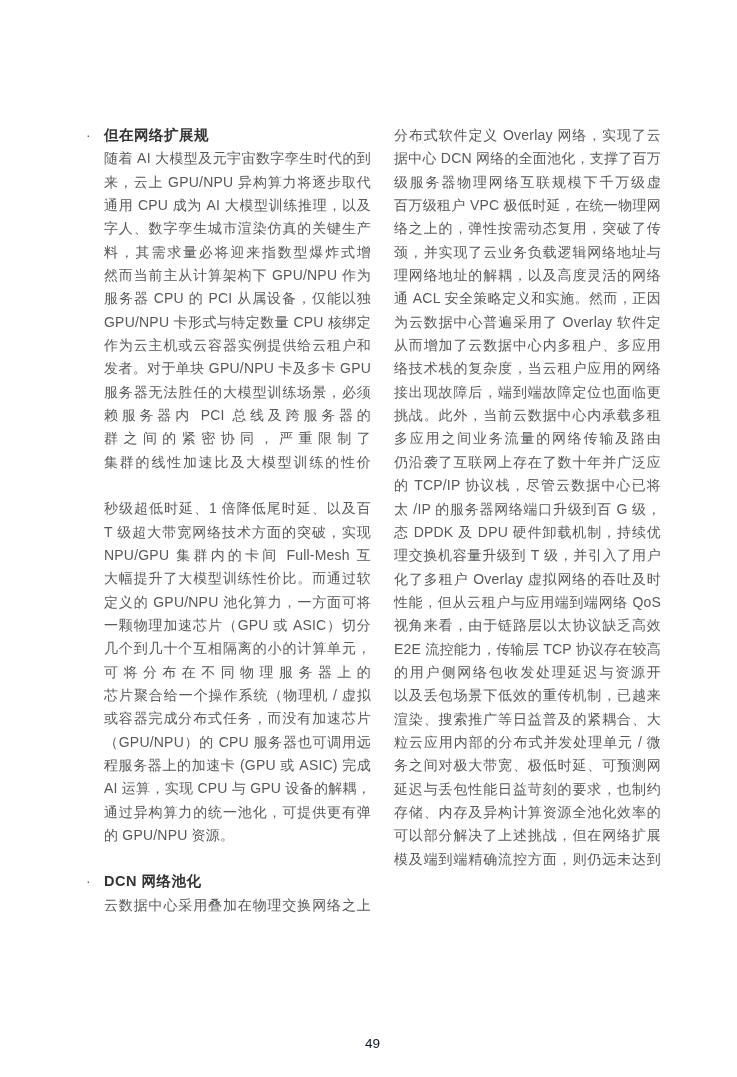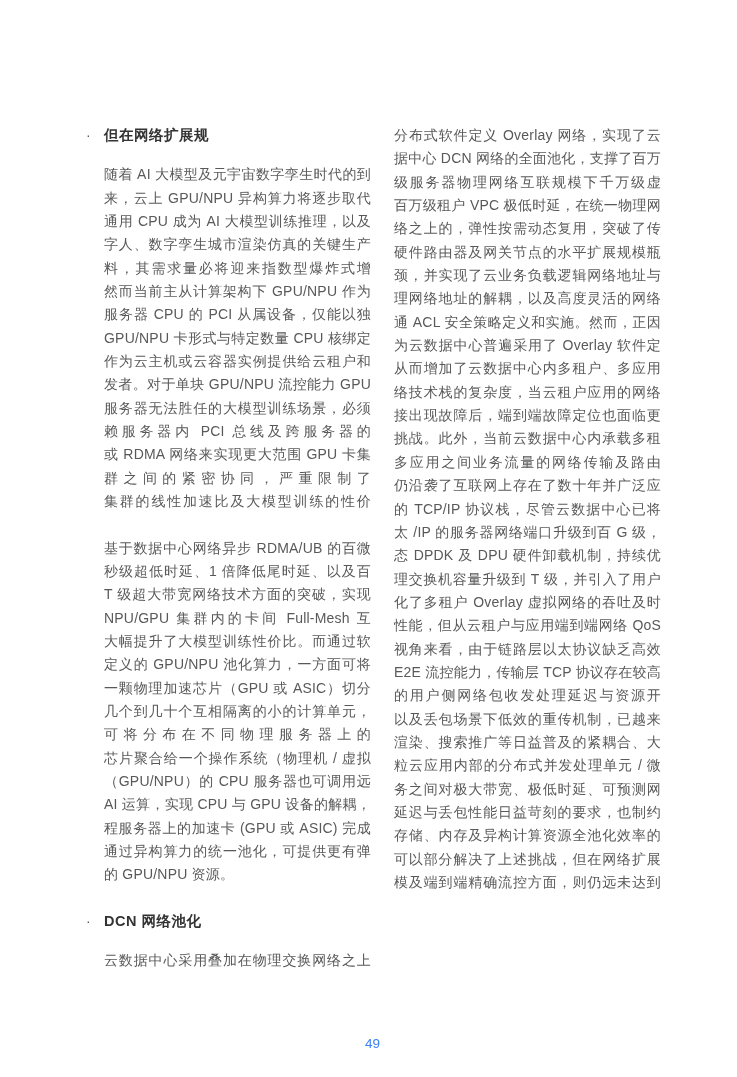--- a/index.html
+++ b/index.html
@@ -35,21 +35,21 @@
     white-space: nowrap;
   }
   .heading .bullet {
     position: absolute;
     left: -18px;
     top: 0;
     font-weight: 400;
     color: #595959;
     font-size: 14px;
   }
-  .heading + .para { margin-top: 16px; }
+  .heading + .para { margin-top: 0; }
   .para { margin: 0 0 23px 0; }
   .para:last-child { margin-bottom: 0; }
   .heading.not-first { margin-top: 12px; }
 
   .line {
     font-size: 14px;
     line-height: 23.35px;
     height: 23.35px;
     overflow: hidden;
     color: #595959;
@@ -61,77 +61,75 @@
     text-align-last: left;
   }
 
   .page-number {
     position: absolute;
     top: 1036px;
     left: 0;
     right: 0;
     text-align: center;
     font-size: 13.5px;
-    color: #3b82f6;
+    color: #0f172a;
     margin-left: 8px;
   }
 </style>
 </head>
 <body>
 
 <div class="page">
   <div class="col col-left" id="col-left">
       <div class="heading"><span class="bullet">·</span><span>但在网络扩展规</span></div>
       <div class="para">
         <div class="line">随着 AI 大模型及元宇宙数字孪生时代的到</div>
         <div class="line">来，云上 GPU/NPU 异构算力将逐步取代</div>
         <div class="line">通用 CPU 成为 AI 大模型训练推理，以及数</div>
         <div class="line">字人、数字孪生城市渲染仿真的关键生产资</div>
         <div class="line">料，其需求量必将迎来指数型爆炸式增长。</div>
         <div class="line">然而当前主从计算架构下 GPU/NPU 作为</div>
         <div class="line">服务器 CPU 的 PCI 从属设备，仅能以独占</div>
         <div class="line">GPU/NPU 卡形式与特定数量 CPU 核绑定</div>
         <div class="line">作为云主机或云容器实例提供给云租户和开</div>
-        <div class="line">发者。对于单块 GPU/NPU 流控能力 GPU</div>
+        <div class="line">发者。对于单块 GPU/NPU 卡及多卡 GPU</div>
         <div class="line">服务器无法胜任的大模型训练场景，必须依</div>
         <div class="line">赖服务器内 PCI 总线及跨服务器的 TCP/IP</div>
-        <div class="line">或 RDMA 网络来实现更大范围 GPU 卡集</div>
         <div class="line">群之间的紧密协同，严重限制了 GPU/NPU</div>
         <div class="line last">集群的线性加速比及大模型训练的性价比。</div>
       </div>
       <div class="para">
-        <div class="line">基于数据中心网络异步 RDMA/UB 的百微</div>
         <div class="line">秒级超低时延、1 倍降低尾时延、以及百</div>
         <div class="line">T 级超大带宽网络技术方面的突破，实现了</div>
         <div class="line">NPU/GPU 集群内的卡间 Full-Mesh 互联，</div>
         <div class="line">大幅提升了大模型训练性价比。而通过软件</div>
         <div class="line">定义的 GPU/NPU 池化算力，一方面可将</div>
         <div class="line">一颗物理加速芯片（GPU 或 ASIC）切分为</div>
         <div class="line">几个到几十个互相隔离的小的计算单元，也</div>
         <div class="line">可将分布在不同物理服务器上的 GPU/NPU</div>
         <div class="line">芯片聚合给一个操作系统（物理机 / 虚拟机）</div>
+        <div class="line">或容器完成分布式任务，而没有加速芯片</div>
         <div class="line">（GPU/NPU）的 CPU 服务器也可调用远</div>
+        <div class="line">程服务器上的加速卡 (GPU 或 ASIC) 完成</div>
         <div class="line">AI 运算，实现 CPU 与 GPU 设备的解耦，</div>
-        <div class="line">程服务器上的加速卡 (GPU 或 ASIC) 完成</div>
         <div class="line">通过异构算力的统一池化，可提供更有弹性</div>
         <div class="line last">的 GPU/NPU 资源。</div>
       </div>
       <div class="heading not-first"><span class="bullet">·</span><span>DCN 网络池化</span></div>
       <div class="para">
         <div class="line last">云数据中心采用叠加在物理交换网络之上的</div>
       </div>
     </div>
   <div class="col col-right" id="col-right">
       <div class="para">
         <div class="line">分布式软件定义 Overlay 网络，实现了云数</div>
         <div class="line">据中心 DCN 网络的全面池化，支撑了百万</div>
         <div class="line">级服务器物理网络互联规模下千万级虚机、</div>
         <div class="line">百万级租户 VPC 极低时延，在统一物理网</div>
         <div class="line">络之上的，弹性按需动态复用，突破了传统</div>
-        <div class="line">硬件路由器及网关节点的水平扩展规模瓶</div>
         <div class="line">颈，并实现了云业务负载逻辑网络地址与物</div>
         <div class="line">理网络地址的解耦，以及高度灵活的网络互</div>
         <div class="line">通 ACL 安全策略定义和实施。然而，正因</div>
         <div class="line">为云数据中心普遍采用了 Overlay 软件定义</div>
         <div class="line">从而增加了云数据中心内多租户、多应用网</div>
         <div class="line">络技术栈的复杂度，当云租户应用的网络连</div>
         <div class="line">接出现故障后，端到端故障定位也面临更大</div>
         <div class="line">挑战。此外，当前云数据中心内承载多租户、</div>
         <div class="line">多应用之间业务流量的网络传输及路由层，</div>
         <div class="line">仍沿袭了互联网上存在了数十年并广泛应用</div>

